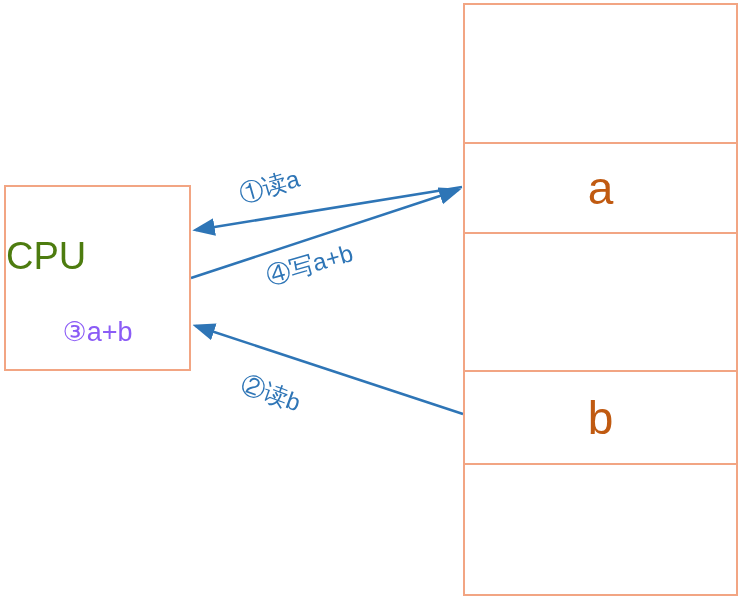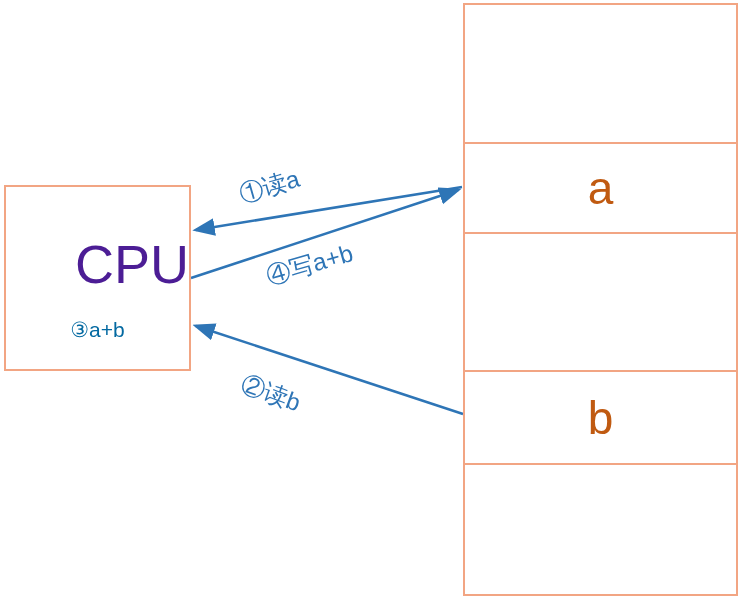--- a/index.html
+++ b/index.html
@@ -48,33 +48,33 @@
     width: 187px;
     height: 186px;
     box-sizing: border-box;
     border: 2px solid #F2A583;
     background: #ffffff;
   }
   .cpu-label {
     position: absolute;
     left: 0; right: 0;
     top: 50px;
-    text-align: right;
-    font-size: 54px;
+    text-align: left;
+    font-size: 38px;
     line-height: 1;
-    color: #4c1d95;
+    color: #4d7c0f;
   }
   .cpu-op {
     position: absolute;
     left: 0; right: 0;
     top: 132px;
     text-align: center;
-    font-size: 21px;
+    font-size: 27px;
     line-height: 1;
-    color: #0369a1;
+    color: #8b5cf6;
   }
 
   
   svg.arrows {
     position: absolute;
     left: 0; top: 0;
     width: 746px; height: 604px;
     pointer-events: none;
   }
 

